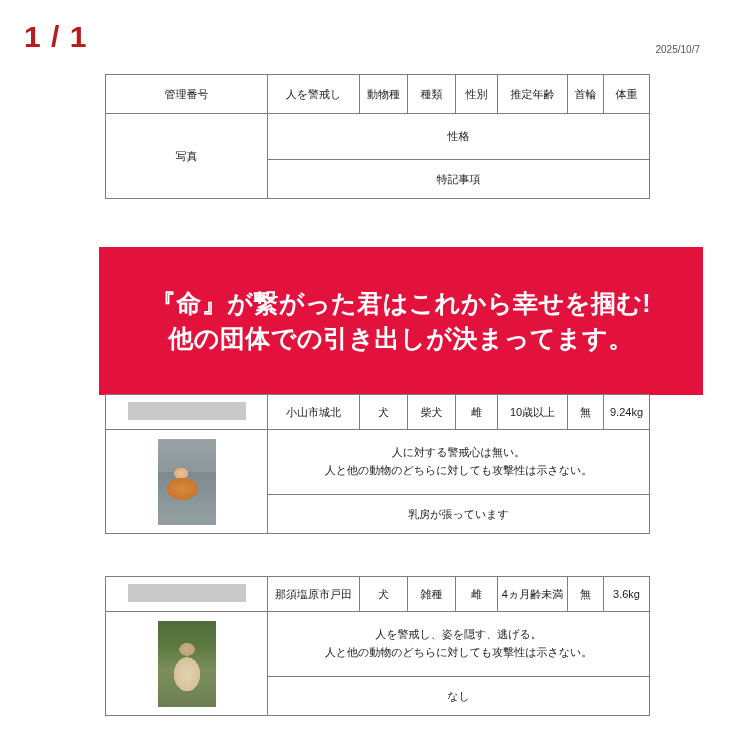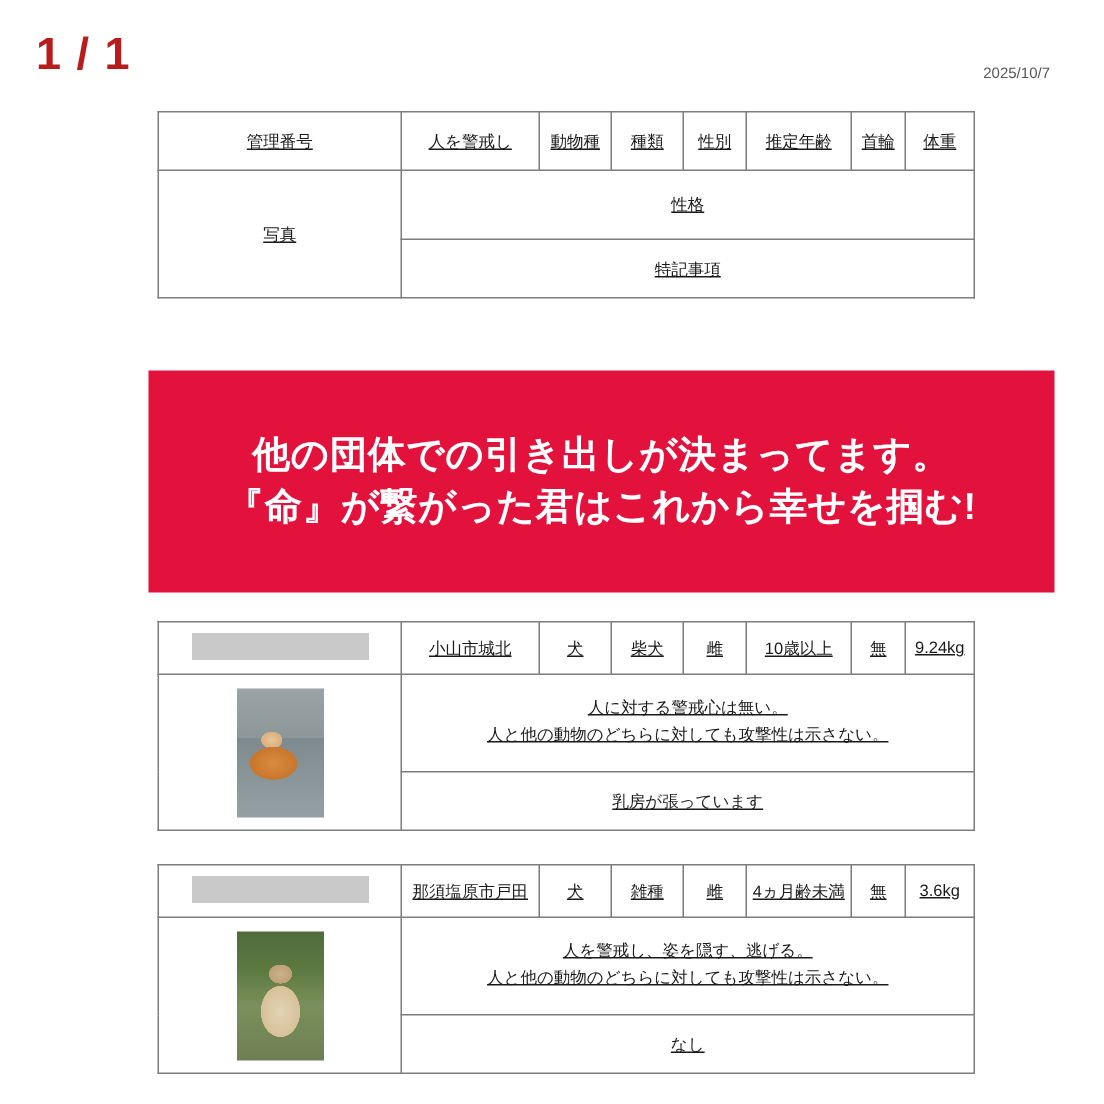--- a/index.html
+++ b/index.html
@@ -35,21 +35,20 @@
     font-size: 10px;
     color: #555555;
   }
 
   
   .rec-table {
     position: absolute;
     border-collapse: collapse;
     table-layout: fixed;
     background: #ffffff;
-    text-decoration: underline;
   }
   .rec-table td {
     border: 1px solid #7d7d7d;
     text-align: center;
     vertical-align: middle;
     font-size: 11px;
     color: #1a1a1a;
     padding: 0;
   }
 
@@ -167,25 +166,25 @@
       <td rowspan="2">写真</td>
       <td colspan="7">性格</td>
     </tr>
     <tr class="r3">
       <td colspan="7">特記事項</td>
     </tr>
   </tbody>
     </table>
 
   <div class="banner">
+    <div class="banner-line">『命』が繋がった君はこれから幸せを掴む!</div>
     <div class="banner-line">他の団体での引き出しが決まってます。</div>
-    <div class="banner-line">『命』が繋がった君はこれから幸せを掴む!</div>
   </div>
 
-  <table class="rec-table record" style="top:414px;border-radius:11px;">
+  <table class="rec-table record" style="top:394px;border-radius:11px;">
     <colgroup>
       <col style="width:162px">
       <col style="width:92px">
       <col style="width:48px">
       <col style="width:48px">
       <col style="width:42px">
       <col style="width:70px">
       <col style="width:36px">
       <col style="width:46px">
     </colgroup>

